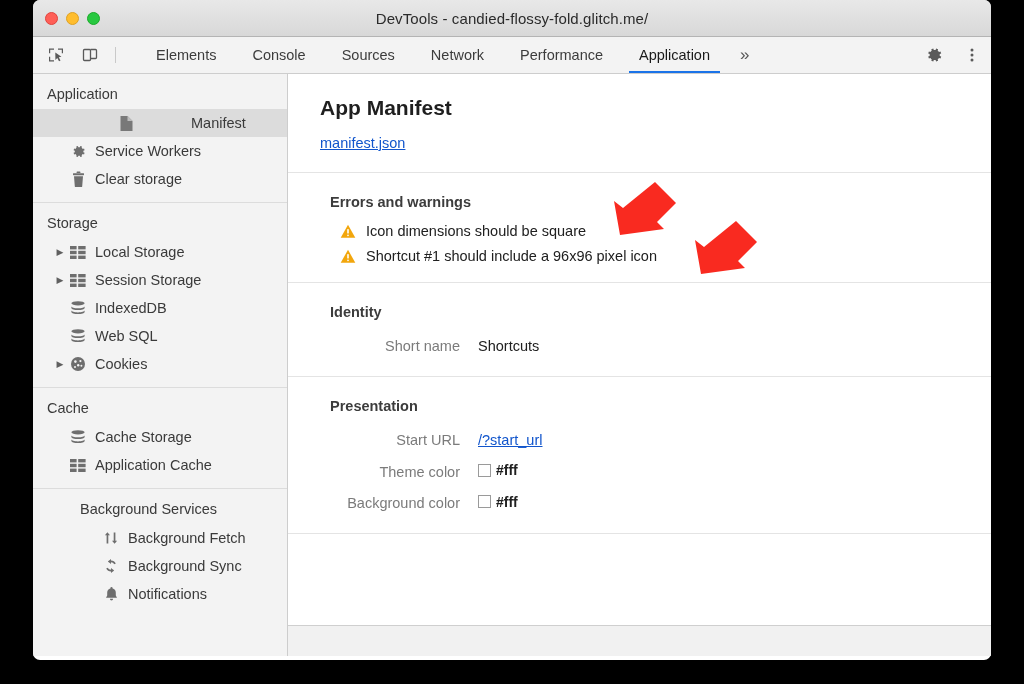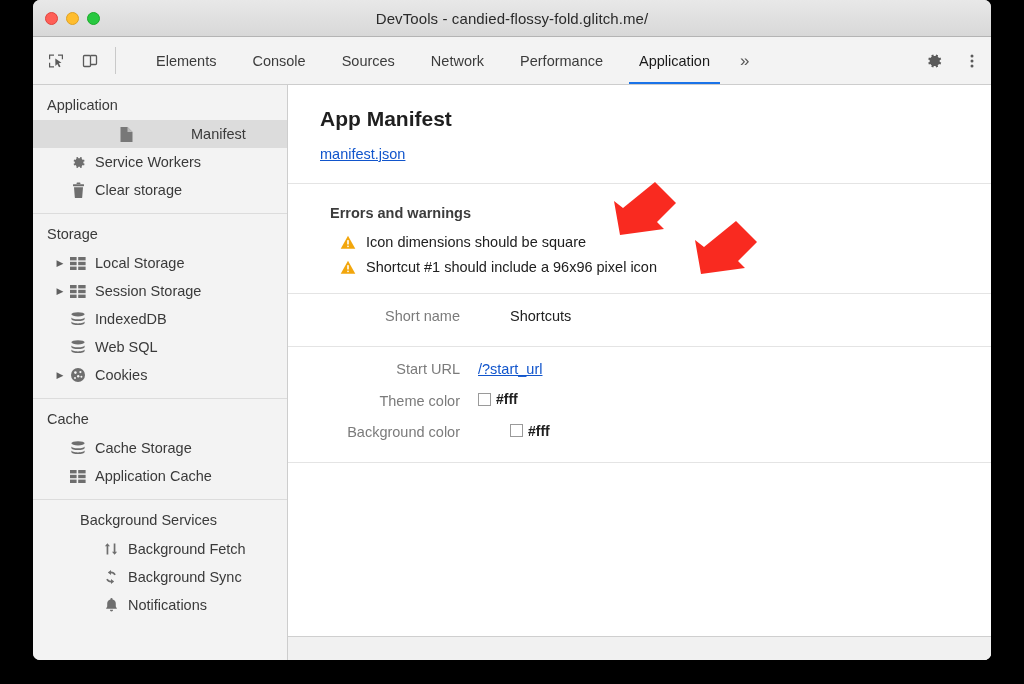--- a/index.html
+++ b/index.html
@@ -31,21 +31,21 @@
   .light.yellow { background: #ffbd2e; border: .5px solid #dea123; }
   .light.green { background: #28c840; border: .5px solid #1aab29; }
   #window-title {
     line-height: 37px; text-align: center;
     font-size: 15px; color: #2b2b2b;
     letter-spacing: .1px;
   }
   
   #tabbar {
     position: relative;
-    height: 48px;
+    height: 37px;
     background: #f3f3f3;
     border-bottom: 1px solid #cdcdcd;
     display: flex; align-items: stretch;
   }
   .tool-btn {
     width: 34px; display: flex; align-items: center; justify-content: center;
   }
   .tool-btn:first-child { margin-left: 6px; }
   .tb-sep { width: 1px; background: #c9c9c9; margin: 10px 8px; }
   .tabs { display: flex; align-items: stretch; margin-left: 14px; }
@@ -122,21 +122,21 @@
     display: flex; align-items: center;
     padding: 9px 0 0 10px;
     font-size: 14.5px; color: #202020;
   }
   .warn-row:last-child { padding-bottom: 18px; }
   .warn-icon { flex: 0 0 20px; margin-right: 6px; display:flex; align-items:center; }
   .field {
     display: flex; align-items: baseline;
     padding: 14px 0 0 0;
   }
-  .field:last-child { padding-bottom: 22px; gap: 32px; }
+  .field:last-child { padding-bottom: 22px; }
   .f-label {
     width: 148px; text-align: right;
     font-size: 14.5px; color: #7b7b7b;
     padding-right: 18px; flex: 0 0 148px;
   }
   .f-value { font-size: 14.5px; color: #202020; }
   .f-value.link { color: #1155cc; text-decoration: underline; }
   .swatch-wrap { display: flex; align-items: center; }
   .swatch {
     width: 13px; height: 13px; background: #fff;
@@ -418,29 +418,31 @@
               <path d="M8 .8l7.3 13H.7z" fill="#f2a60c"></path>
               <rect x="7.2" y="5" width="1.6" height="4.6" rx=".7" fill="#fff"></rect>
               <rect x="7.2" y="10.6" width="1.6" height="1.6" rx=".7" fill="#fff"></rect>
             </svg>
           </span>
           <span>Shortcut #1 should include a 96x96 pixel icon</span>
         </div>
       </div>
 
       <div class="section">
+        <div class="sec-title">Identity</div>
 
 
         <div class="field">
           <div class="f-label">Short name</div>
           <div class="f-value">Shortcuts</div>
         </div>
       </div>
 
       <div class="section">
+        <div class="sec-title">Presentation</div>
 
         <div class="field">
           <div class="f-label">Start URL</div>
           <a class="f-value link" href="#">/?start_url</a>
         </div>
 
         <div class="field">
           <div class="f-label">Theme color</div>
           <div class="swatch-wrap">
             <span class="swatch"></span>

